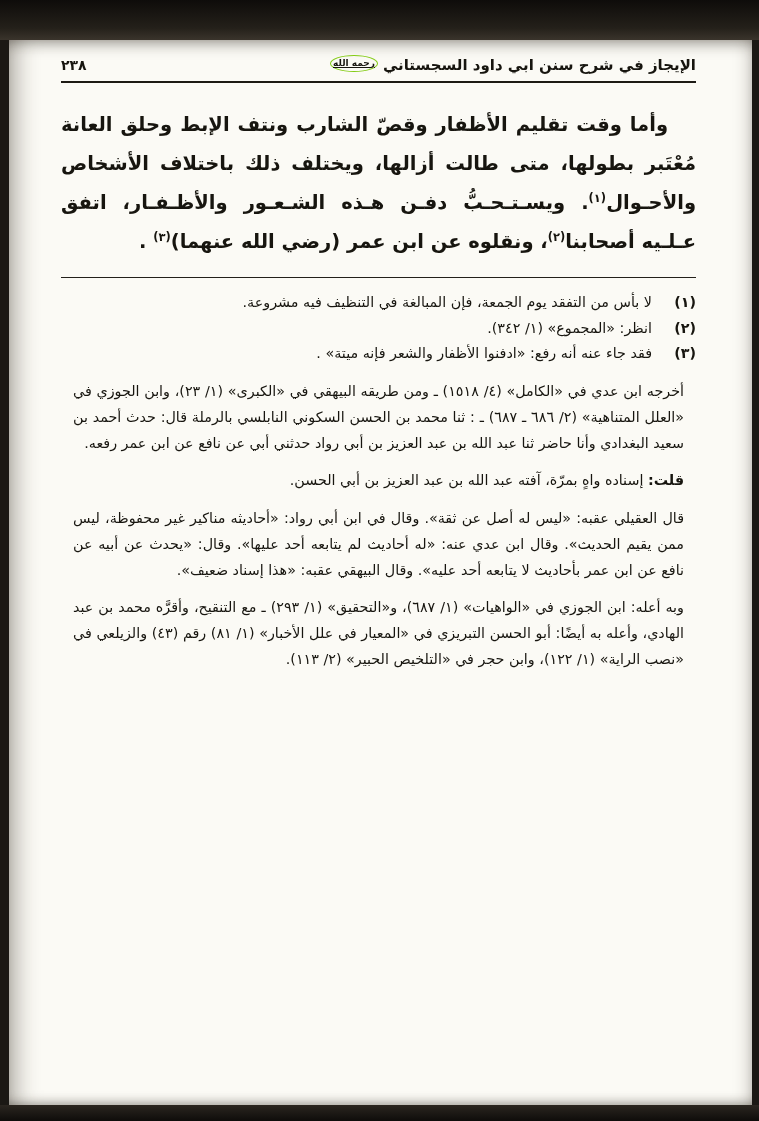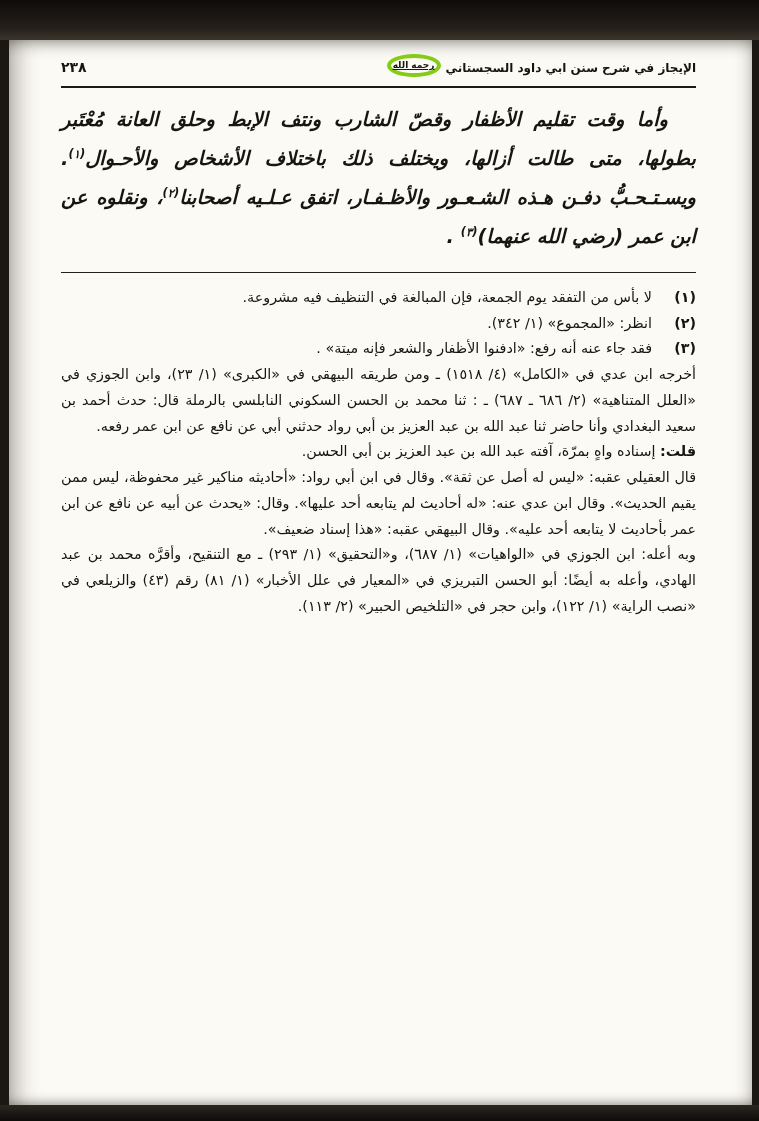--- a/index.html
+++ b/index.html
@@ -47,47 +47,46 @@
     font-weight: 700;
     letter-spacing: 1px;
   }
   .title-wrap {
     display: flex;
     align-items: center;
     gap: 5px;
     direction: rtl;
   }
   .book-title {
-    font-size: 12px;
+    font-size: 15px;
     font-weight: 700;
   }
   .honorific {
     font-size: 9px;
     font-weight: 700;
     line-height: 1;
-    border: 4px solid #84cc16;
+    border: 1px solid #84cc16;
     border-radius: 50%;
     padding: 3px 2px;
     transform: translateY(-2px);
     text-decoration: underline;
   }
   .hdr-rule {
     margin-top: 7px;
     border: 0;
     border-top: 2.5px solid #1d1a14;
     height: 0;
   }
   .body-text {
     direction: rtl;
-    margin-top: 12px;
+    margin-top: 22px;
     font-size: 19.5px;
     font-weight: 700;
     line-height: 2.0;
     text-align: justify;
-    font-style: italic;
   }
   .body-para {
     margin: 0;
     text-indent: 28px;
   }
   .note-ref {
     font-size: 11.5px;
     font-weight: 700;
     vertical-align: super;
     line-height: 0;
@@ -108,21 +107,21 @@
   .fn-item {
     display: flex;
     direction: rtl;
   }
   .fn-marker {
     flex: 0 0 44px;
     font-weight: 700;
     white-space: nowrap;
   }
   .fn-text { flex: 1; text-align: justify; }
-  .fn-para { margin: 0; }
+  .fn-para { margin: 12px; }
   .fn-lead { font-weight: 700; }
   .fn-bold { font-weight: 400; }
 </style>
 </head>
 <body>
 
 <div class="scan">
   <div class="edge-top"></div>
   <div class="edge-bottom"></div>
 

